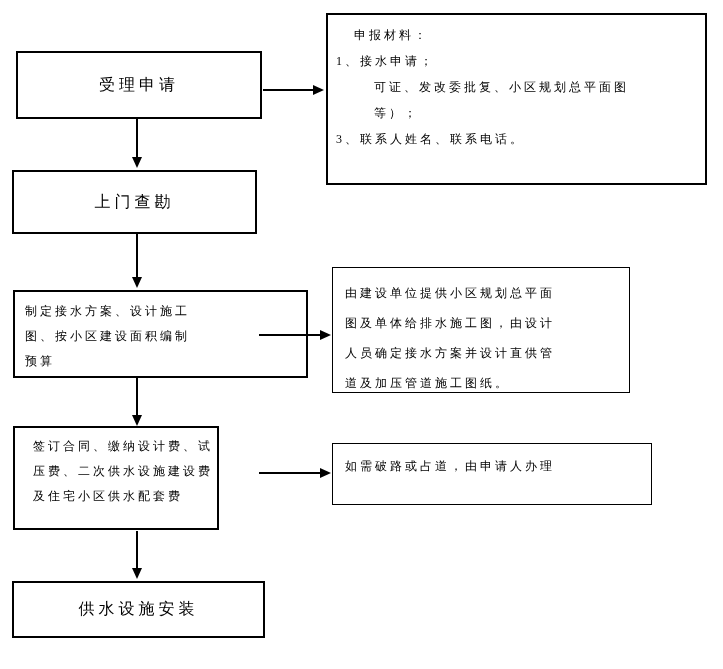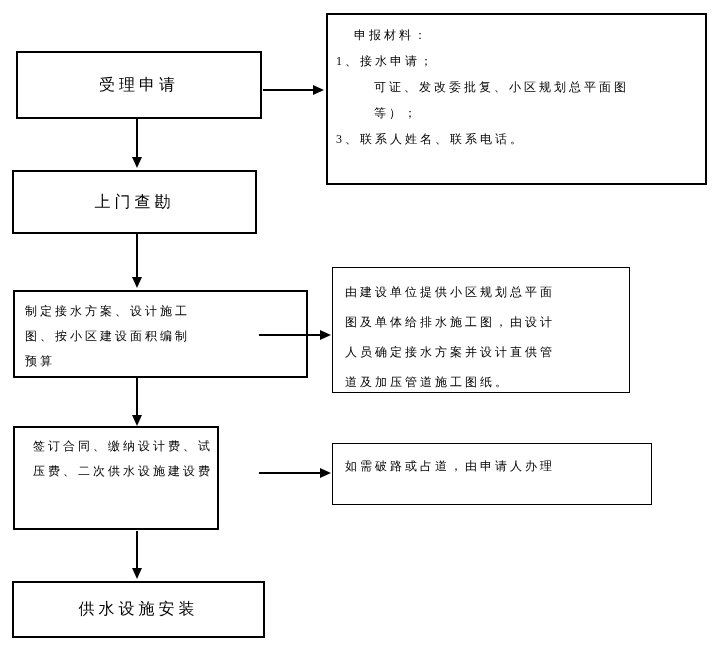--- a/index.html
+++ b/index.html
@@ -31,21 +31,21 @@
     letter-spacing: 4px;
   }
   .lines {
     font-size: 12px;
     letter-spacing: 3px;
   }
   .lines > div { white-space: nowrap; }
   #b3 .lines { padding: 7px 10px; line-height: 25px; }
   #b4 .lines { padding: 6px 10px; line-height: 25px; }
   #r1 .lines { padding: 7px 8px;  line-height: 26px; }
-  #r2 .lines { padding: 10px 12px; line-height: 30px; font-family: Liberation Mono, monospace; }
+  #r2 .lines { padding: 10px 12px; line-height: 30px; }
   #r3 .lines { padding: 7px 12px; line-height: 30px; }
   .ind1 { padding-left: 18px; }
   .ind2 { padding-left: 38px; }
 
   
   .varrow {
     position: absolute;
     width: 2px;
     background: #000000;
   }
@@ -109,20 +109,21 @@
       <div>制定接水方案、设计施工</div>
       <div>图、按小区建设面积编制</div>
       <div>预算</div>
     </div>
   </div>
 
   <div class="box" id="b4">
     <div class="lines">
       <div>签订合同、缴纳设计费、试</div>
       <div>压费、二次供水设施建设费</div>
+      <div>及住宅小区供水配套费</div>
     </div>
   </div>
 
   <div class="box center-label" id="b5">
     <span>供水设施安装</span>
   </div>
 
   <div class="box" id="r1">
     <div class="lines">
       <div class="ind1">申报材料：</div>

